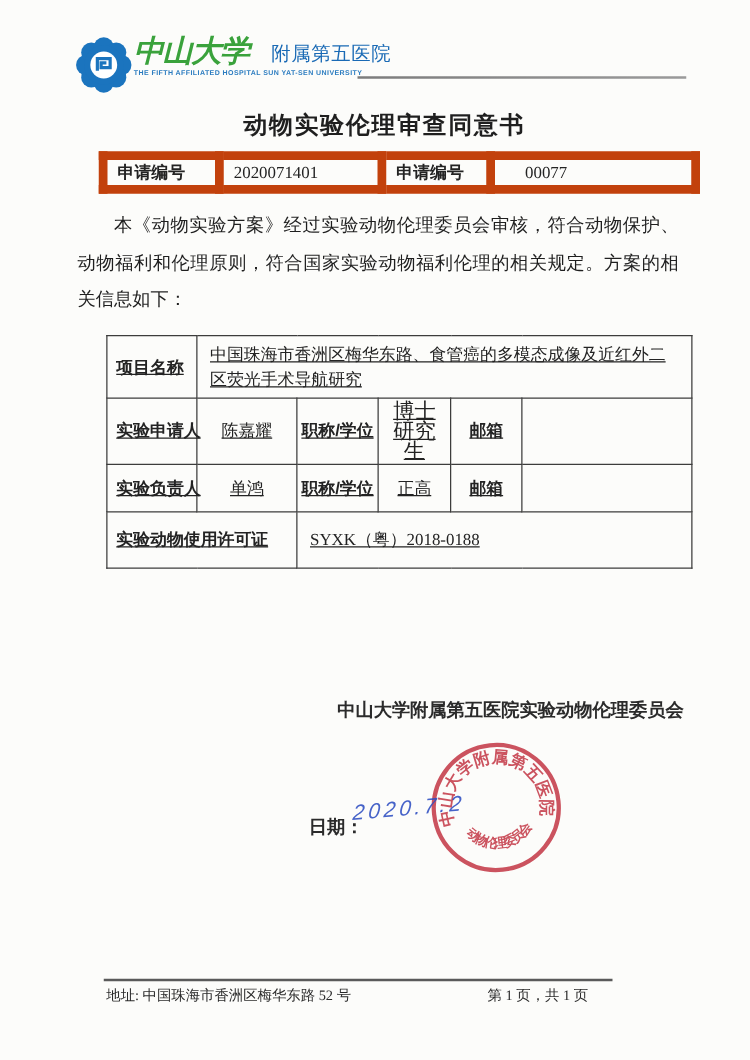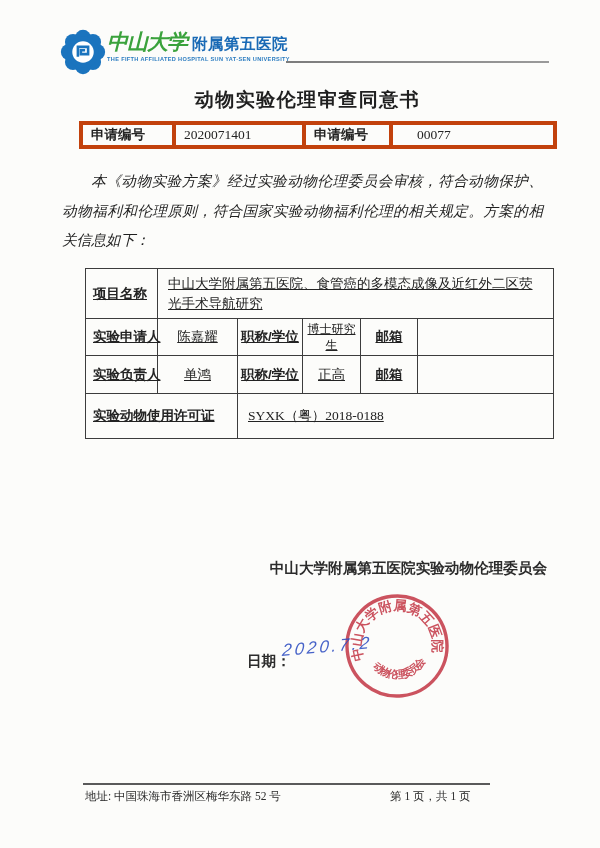--- a/index.html
+++ b/index.html
@@ -17,26 +17,26 @@
     color: #232323;
   }
 
   
   .logo-icon { position: absolute; left: 60px; top: 29px; width: 46px; height: 46px; }
   .logo-text { position: absolute; left: 107px; top: 30px; width: 200px; }
   .logo-cnline { display: flex; align-items: flex-end; white-space: nowrap; }
   .uni-name {
     font-family: "Liberation Serif", serif;
     font-weight: 700; font-style: italic;
-    font-size: 21px; line-height: 24px;
+    font-size: 24px; line-height: 24px;
     color: #3aa23c; letter-spacing: -1px;
   }
   .hosp-name {
-    font-weight: 700; font-size: 15.5px; line-height: 20px;
-    color: #1a6ab5; margin-left: 5px; letter-spacing: 0.5px;
+    font-weight: 400; font-size: 15.5px; line-height: 20px;
+    color: #1a6ab5; margin-left: 18px; letter-spacing: 0.5px;
   }
   .en-name {
     margin-top: 2px;
     font-weight: 700; font-size: 5.6px; letter-spacing: 0.35px;
     color: #2b7cc0; white-space: nowrap;
   }
   .header-rule {
     position: absolute; left: 286px; top: 61px; width: 263px; height: 2px;
     background: linear-gradient(to right, #7c7c7c, #9a9a9a);
   }
@@ -47,45 +47,45 @@
     text-align: center; font-size: 19px; font-weight: 700;
     letter-spacing: 1.5px; color: #1f1f1f;
   }
 
   
   table { border-collapse: collapse; }
   .meta-table {
     position: absolute; left: 79px; top: 121px; width: 474px;
     table-layout: fixed; font-size: 13.5px;
   }
-  .meta-table td { border: 4px solid #c2410c; height: 24px; padding: 1px 0 1px 8px; }
+  .meta-table td { border: 7px solid #c2410c; height: 24px; padding: 1px 0 1px 8px; }
   .meta-table .lbl { font-weight: 700; }
   .meta-table .num { font-family: Liberation Serif, serif; margin-left: 28px; }
   .meta-table .approval-val { padding-left: 24px; }
 
   
   .intro {
     position: absolute; left: 62px; top: 167px; width: 481px;
     font-family: "Liberation Serif", serif;
     font-size: 14.6px; line-height: 29.5px;
-    text-indent: 2em; text-align: justify; color: #1f1f1f; font-style: italic;
+    text-indent: 2em; text-align: justify; color: #1f1f1f;
   }
 
   
   .info-table {
     position: absolute; left: 85px; top: 268px; width: 468px;
     table-layout: fixed; font-size: 13.5px; text-decoration: underline;
   }
   .info-table td { border: 1px solid #3c3c3c; padding: 2px 4px; vertical-align: middle; }
   .info-table .lbl { font-weight: 700; text-align: left; padding-left: 7px; white-space: nowrap; }
   .info-table .lbl-c { font-weight: 700; text-align: center; padding-left: 2px; padding-right: 2px; }
   .info-table .val { font-family: "Liberation Serif", serif; text-align: center; }
   .info-table .val-l { font-family: "Liberation Serif", serif; text-align: left; padding-left: 10px; }
   .info-table .project-val { padding-left: 10px; padding-right: 8px; line-height: 20px; text-align: left; }
-  .info-table .small-val { font-size: 12px; line-height: 16px; }
+  .info-table .small-val { font-size: 17px; line-height: 16px; }
 
   
   .committee {
     position: absolute; right: 53px; top: 559px;
     font-size: 14.6px; font-weight: 600; color: #2b2b2b; white-space: nowrap;
   }
   .date-label {
     position: absolute; left: 247px; top: 652px;
     font-size: 14.6px; font-weight: 600; color: #2b2b2b;
   }
@@ -169,21 +169,21 @@
       <col style="width:72px">
         <col style="width:80px">
         <col style="width:65px">
       <col style="width:58px">
         <col style="width:57px">
         <col style="width:136px">
     </colgroup>
     <tbody>
         <tr style="height:50px">
       <td class="lbl">项目名称</td>
-      <td class="val project-val" colspan="5">中山大学附属第五医院、食管癌的多模态成像及近红外二区荧光手术导航研究</td>
+      <td class="val project-val" colspan="5">中国珠海市香洲区梅华东路、食管癌的多模态成像及近红外二区荧光手术导航研究</td>
     </tr>
     <tr style="height:37px">
       <td class="lbl">实验申请人</td>
       <td class="val">陈嘉耀</td>
       <td class="lbl-c">职称/学位</td>
       <td class="val small-val">博士研究生</td>
       <td class="lbl-c">邮箱</td>
       <td class="val"></td>
     </tr>
     <tr style="height:38px">

